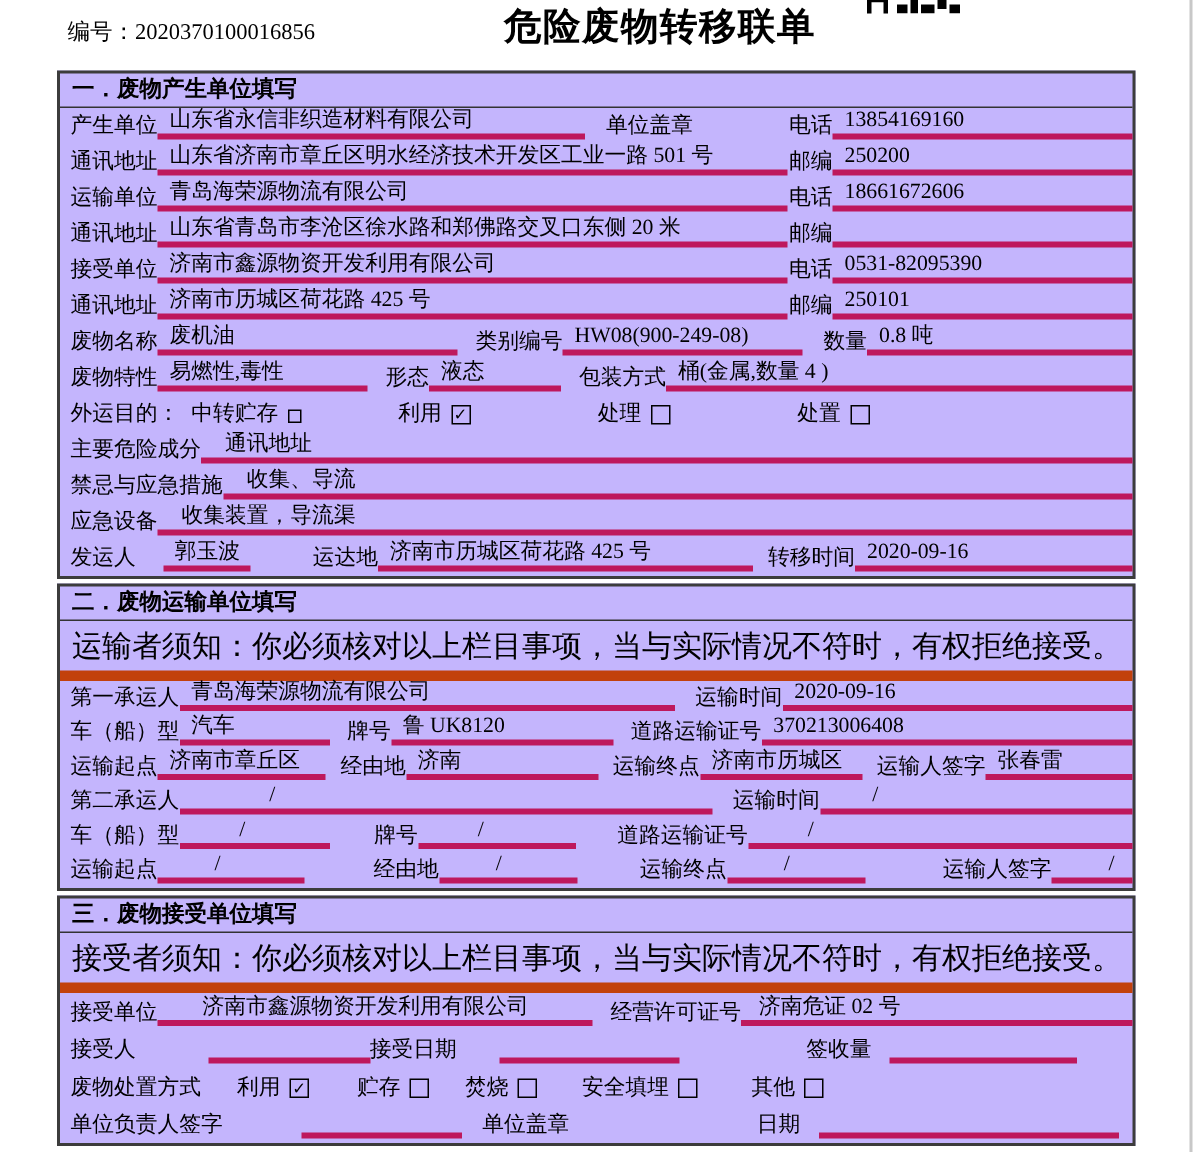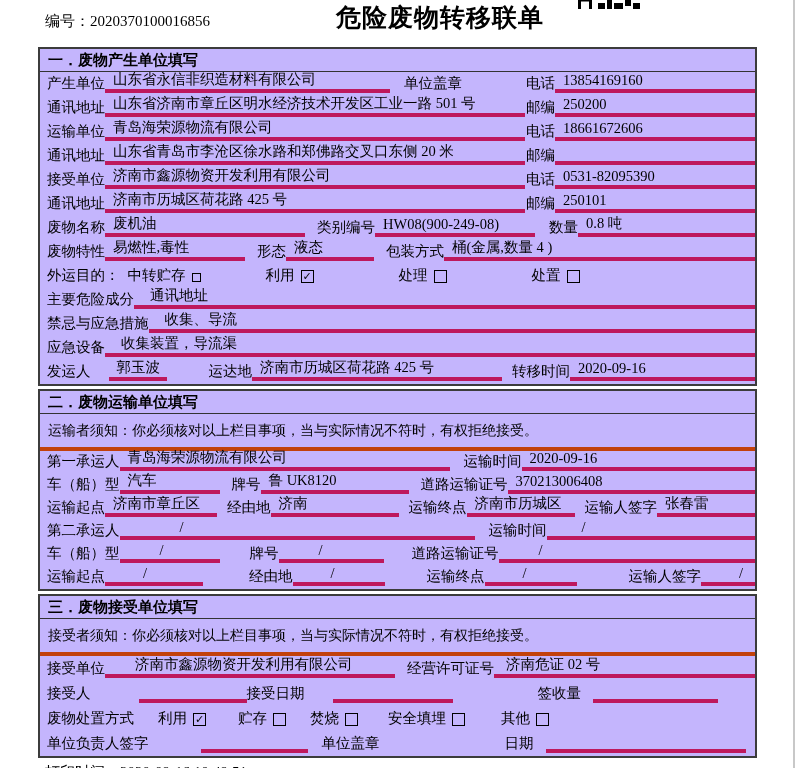--- a/index.html
+++ b/index.html
@@ -13,21 +13,21 @@
 
   
   .doc-header { position:relative; height:47px; }
   .serial { position:absolute; left:45px; top:12px; font-size:15px; white-space:nowrap; }
   .title { position:absolute; left:336px; top:1px; margin:0; font-size:25px; font-weight:bold; letter-spacing:1px; white-space:nowrap; }
   .qr { position:absolute; left:578px; top:0; }
 
   
   .box { margin:0 0 3px 38px; width:719px; box-sizing:border-box; border:2px solid #3c3c3c; background:#c4b5fd; }
   .sec-h { height:22px; line-height:22px; padding-left:8px; font-weight:bold; font-size:15px; border-bottom:1px solid #333; white-space:nowrap; }
-  .note { height:33px; display:flex; align-items:center; padding-left:8px; font-size:14px; border-bottom:4px solid #c2410c; white-space:nowrap; }
+  .note { height:33px; display:flex; align-items:center; padding-left:8px; font-size:20px; border-bottom:7px solid #c2410c; white-space:nowrap; }
 
   .row { display:flex; align-items:flex-end; height:24px; padding:0 0 3px 7px; font-size:14.5px; box-sizing:border-box; }
   .s2 .row { height:23px;justify-content:space-between; }
   .s3 .row { height:25px; }
   .lbl { white-space:nowrap; }
   .uv { border-bottom:4px solid #be185d; padding-left:8px; white-space:nowrap; box-sizing:border-box; min-height:17px; }
 
   .cb { width:13px; height:13px; border:1px solid #000; margin-left:6px; margin-bottom:2px;
         display:flex; align-items:center; justify-content:center;
         font-size:11px; line-height:1; font-family:"DejaVu Sans",sans-serif; box-sizing:border-box; flex:none; }

